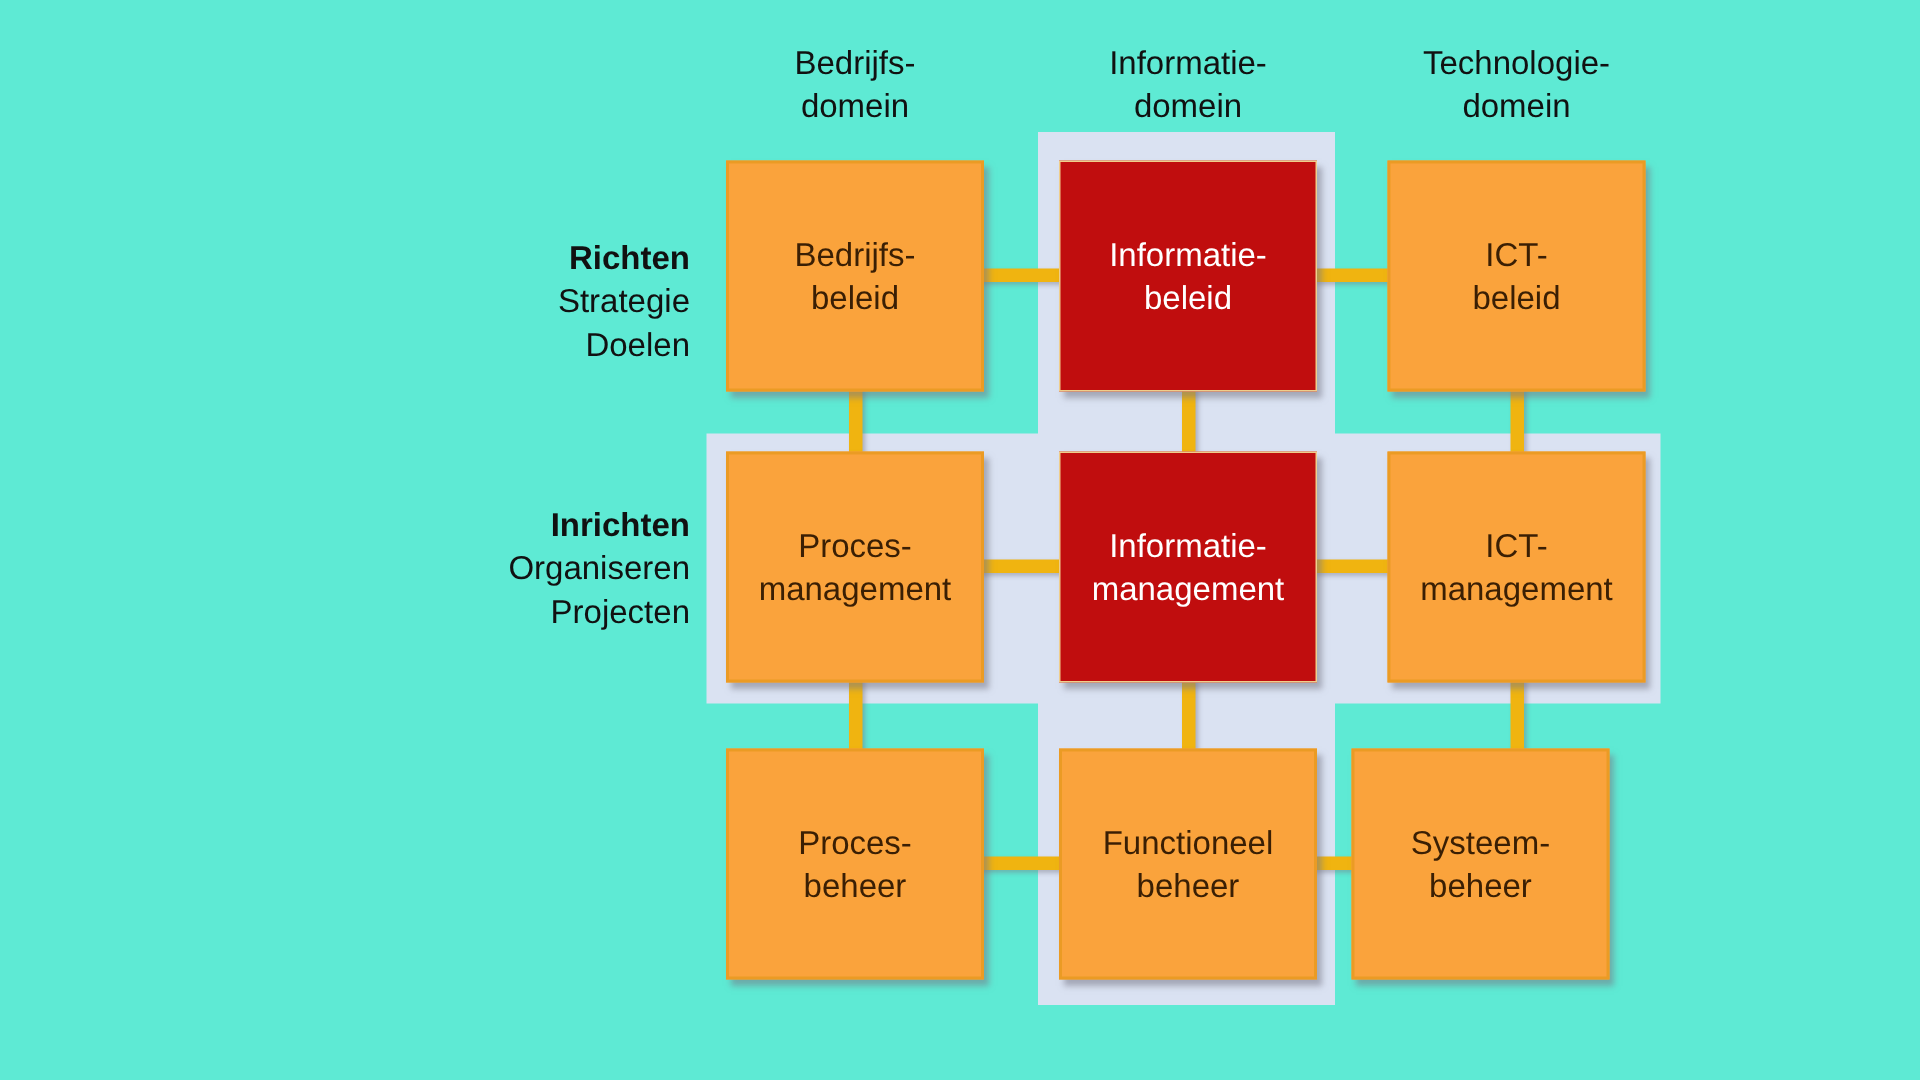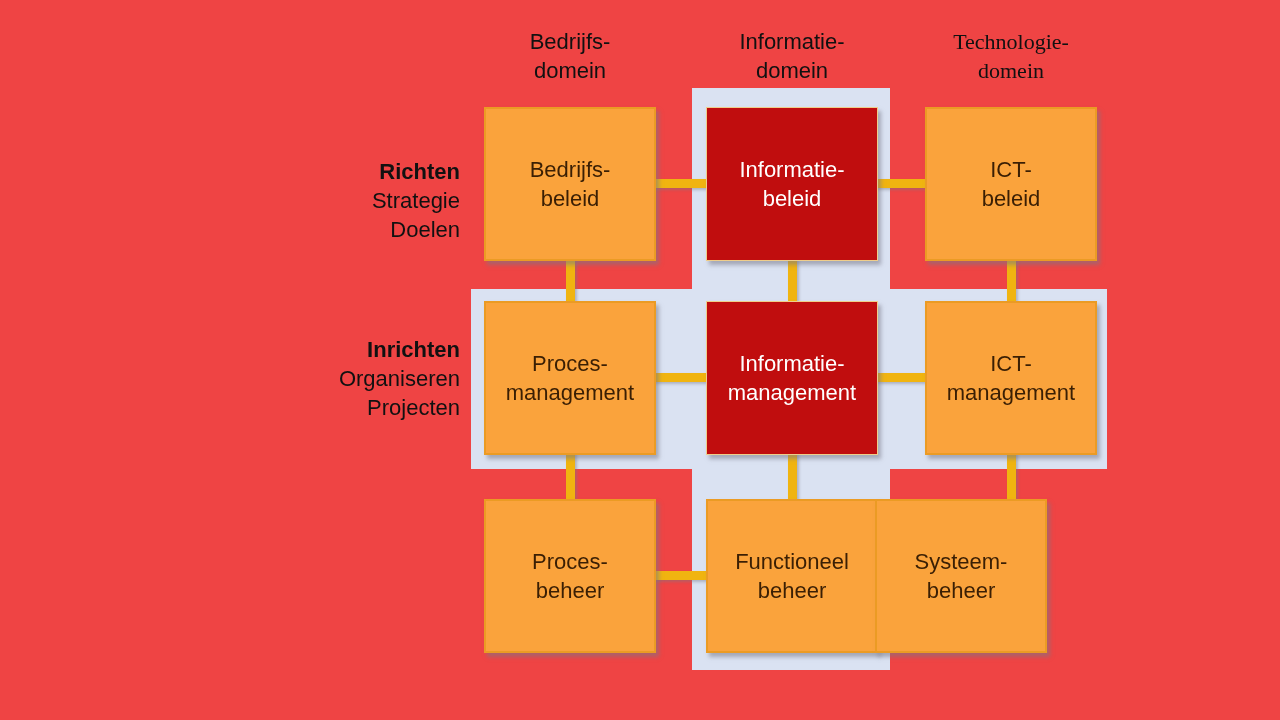--- a/index.html
+++ b/index.html
@@ -5,21 +5,21 @@
   html, body {
     margin: 0;
     padding: 0;
     background: #ffffff;
     font-family: "Liberation Sans", sans-serif;
   }
   #canvas {
     position: relative;
     width: 1280px;
     height: 720px;
-    background: #ef4444;
+    background: #5eead4;
     overflow: hidden;
     color: #111111;
   }
   .band {
     position: absolute;
     background: var(--band-blue, #DAE2F2);
     z-index: 0;
   }
   .band-v { left: 692px; top: 88px; width: 198px; height: 582px; }
   .band-h { left: 471px; top: 289px; width: 636px; height: 180px; }
@@ -102,21 +102,21 @@
   <div class="connector v" style="left:1007px; top:450px; height:54px;"></div>
 
   <div class="col-header" style="left:460px;">
     <div>Bedrijfs-</div>
     <div>domein</div>
   </div>
   <div class="col-header" style="left:682px;">
     <div>Informatie-</div>
     <div>domein</div>
   </div>
-  <div class="col-header" style="left:901px;font-family:Liberation Serif, serif;">
+  <div class="col-header" style="left:901px;">
     <div>Technologie-</div>
     <div>domein</div>
   </div>
 
   <div class="row-label" style="top:157px;">
     <div class="bold">Richten</div>
     <div>Strategie</div>
     <div>Doelen</div>
   </div>
   <div class="row-label" style="top:335px;">
@@ -152,18 +152,18 @@
   </div>
 
   <div class="box orange" style="left:484px; top:499px;">
     <div>Proces-</div>
     <div>beheer</div>
   </div>
   <div class="box orange" style="left:706px; top:499px;text-align:right;">
     <div>Functioneel</div>
     <div>beheer</div>
   </div>
-  <div class="box orange" style="left:875px; top:499px;">
+  <div class="box orange" style="left:901px; top:499px;">
     <div>Systeem-</div>
     <div>beheer</div>
   </div>
 
 </div>
 
 </body></html>

